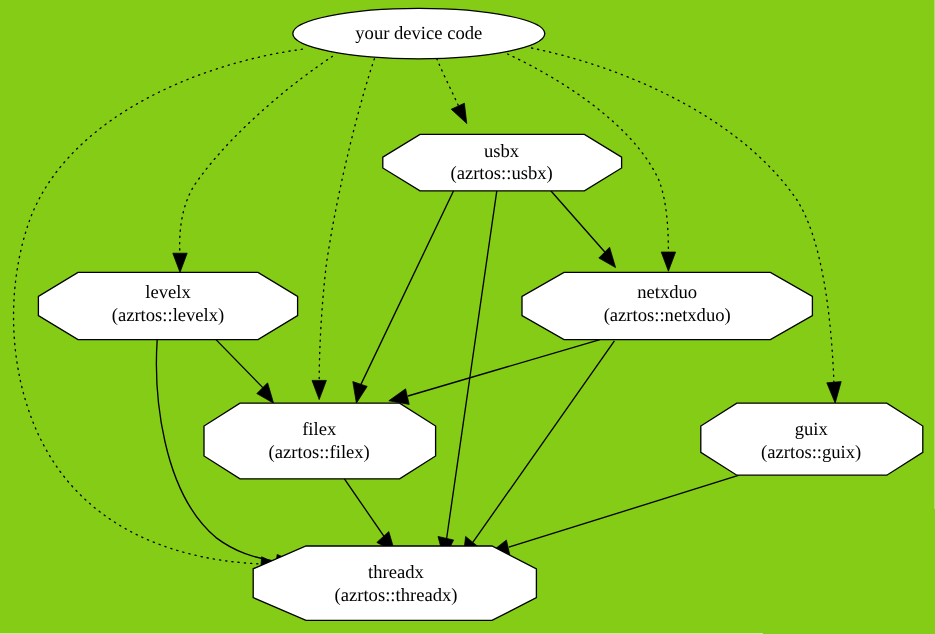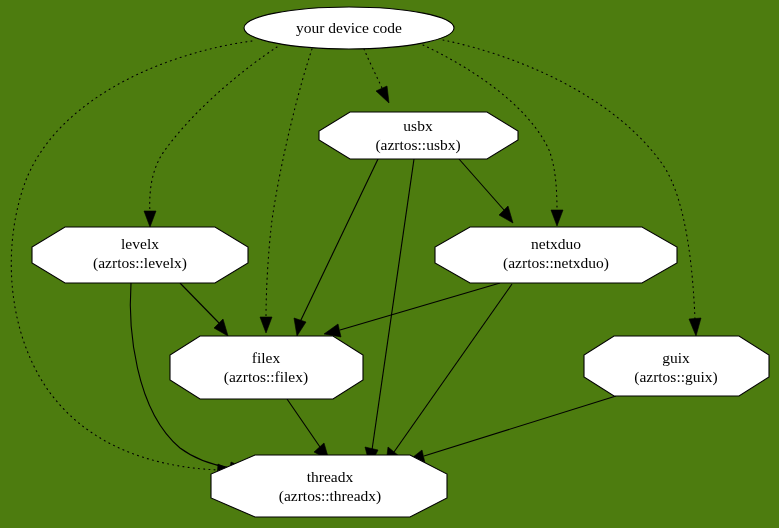--- a/index.html
+++ b/index.html
@@ -8,21 +8,21 @@
     padding: 0;
     background: #ffffff;
   }
   body {
     font-family: "Liberation Serif", "DejaVu Serif", serif;
   }
   #canvas {
     position: relative;
     width: 779px;
     height: 528px;
-    background: #4d7c0f;
+    background: #84cc16;
     overflow: hidden;
   }
   #graph-svg {
     position: absolute;
     top: 0;
     left: 0;
     width: 779px;
     height: 528px;
     display: block;
   }

